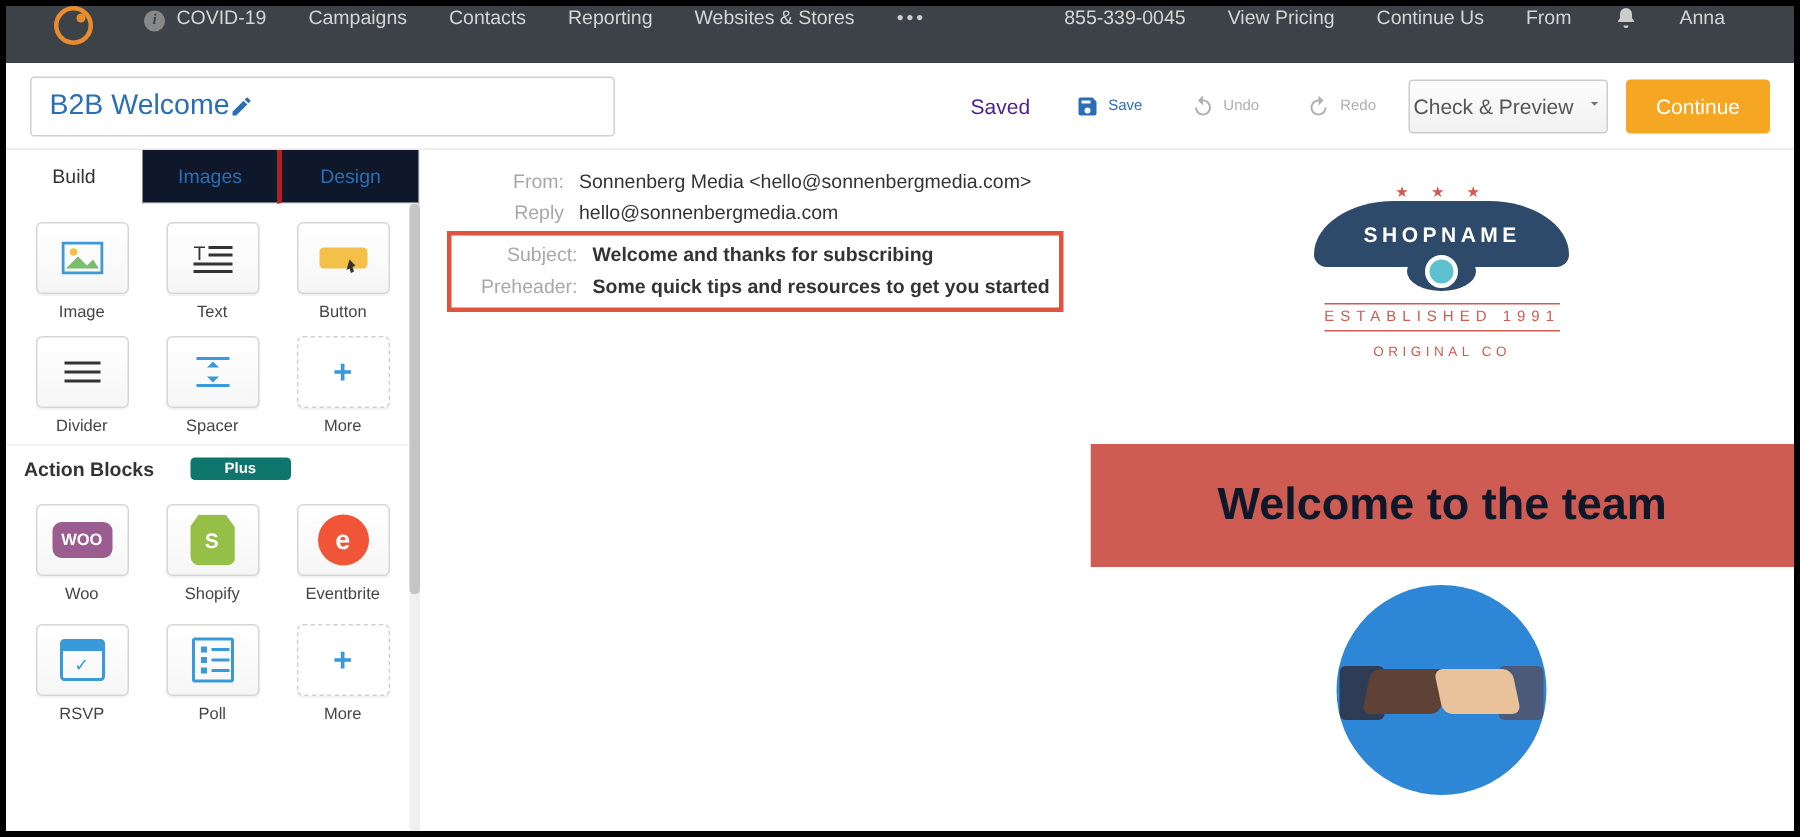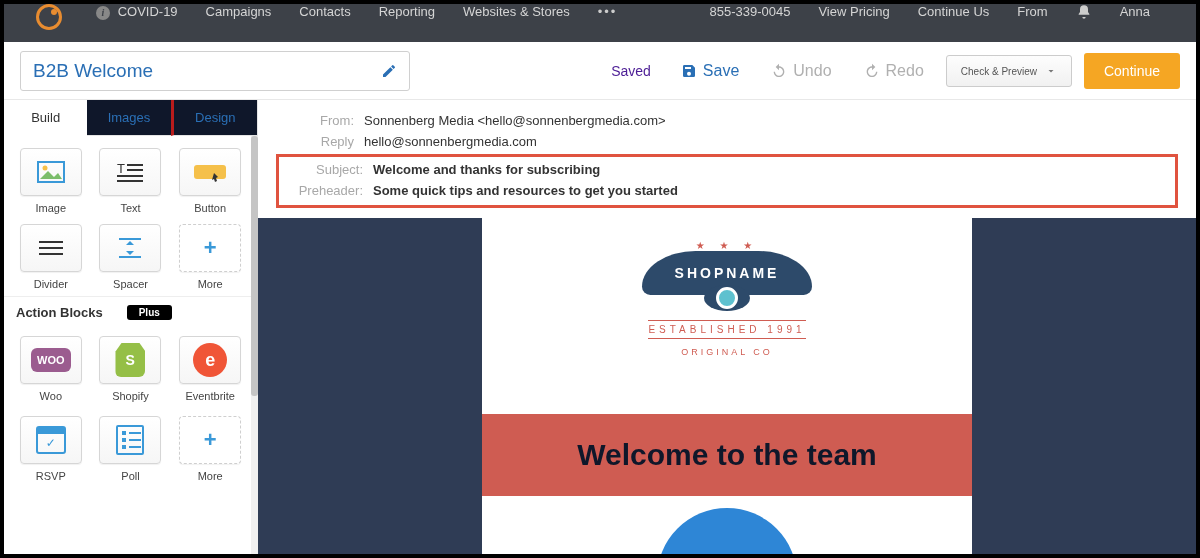--- a/index.html
+++ b/index.html
@@ -10,51 +10,51 @@
 .topnav .logo { width: 26px; height: 26px; border-radius: 50%; border: 3px solid #e88c30; position: relative; margin-right: 20px; }
 .topnav .logo::after { content: ""; position: absolute; width: 6px; height: 6px; background: #e88c30; border-radius: 50%; top: 2px; right: 2px; }
 .topnav .item { padding: 0 14px; cursor: pointer; color: #d5d5d5; }
 .topnav .info-icon { display:inline-flex; width:14px; height:14px; border-radius:50%; background:#888; color:#3d4148; font-style:italic; font-weight:bold; font-size:10px; align-items:center; justify-content:center; margin-right:4px; font-family: Georgia, serif;}
 .topnav .dots { padding: 0 14px; letter-spacing: 2px; cursor:pointer; }
 .topnav .spacer { flex: 1; }
 .topnav .bell { padding: 0 14px; cursor:pointer; }
 
 
 .toolbar { height: 58px; display: flex; align-items: center; padding: 0 16px; border-bottom: 1px solid #e8e8e8; gap: 12px; }
-.campaign-name { display: flex; align-items: center; justify-content: space-between; width: 390px; height: 40px; border: 1px solid #d0d0d0; border-radius: 3px; padding: 0 12px; }
+.campaign-name { display: flex; align-items: center; width: 390px; height: 40px; border: 1px solid #d0d0d0; border-radius: 3px; padding: 0 12px; }
 .campaign-name .title { color: #2a6fb5; font-size: 19px; }
 .campaign-name .pencil { color: #2a6fb5; cursor: pointer; }
 .toolbar .spacer { flex: 1; }
 .saved { color: #4c1d95; font-size: 14px; margin-right: 8px; }
-.tb-btn { display: inline-flex; align-items: center; gap: 6px; padding: 8px 10px; font-size: 16px; cursor: pointer; color: #2a6fb5; border-radius: 3px; }
+.tb-btn { display: inline-flex; align-items: center; gap: 6px; padding: 8px 10px; font-size: 10px; cursor: pointer; color: #2a6fb5; border-radius: 3px; }
 .tb-btn.disabled { color: #b0b0b0; cursor: default; }
 .tb-btn .ico { font-size: 14px; }
-.check-preview { border: 1px solid #ccc; background: linear-gradient(#fdfdfd,#f1f1f1); color: #555; padding: 9px 14px; border-radius: 3px; display:inline-flex; align-items:flex-end; gap:8px; cursor:pointer; font-size:10px;}
+.check-preview { border: 1px solid #ccc; background: linear-gradient(#fdfdfd,#f1f1f1); color: #555; padding: 9px 2px; border-radius: 3px; display:inline-flex; align-items:flex-start; gap:8px; cursor:pointer; font-size:14px;}
 .continue-btn { background: #f5a623; color: #fff; padding: 10px 20px; border-radius: 3px; font-size: 14px; cursor:pointer; }
 
 
 .main { display: flex; height: calc(100% - 38px - 58px); }
 
 
-.sidebar { width: 254px; border-right: 1px solid #e5e5e5; display:flex; flex-direction:column; position:relative; }
+.sidebar { width: 276px; border-right: 1px solid #e5e5e5; display:flex; flex-direction:column; position:relative; }
 .sidebar-tabs { display: flex; height: 36px; }
 .sidebar-tabs .tab { flex: 1; display:flex; align-items:center; justify-content:center; font-size:13px; cursor:pointer; }
 .sidebar-tabs .tab.inactive { background: #0f172a; color: #2a6fb5; border-bottom: 1px solid #e5e5e5; }
 .sidebar-tabs .tab.inactive + .tab.inactive { border-left: 3px solid #b91c1c; }
 .sidebar-tabs .tab.active { color: #333; background:#fff; border-bottom: 1px solid transparent; }
 
 .blocks { padding: 12px 12px 6px; display: grid; grid-template-columns: repeat(3, 1fr); gap: 10px 10px; }
 .block { display:flex; flex-direction:column; align-items:center; gap:6px; cursor:pointer; }
 .block .tile { width: 62px; height: 48px; border: 1px solid #d6d6d6; border-radius: 4px; background: linear-gradient(#fff,#f6f6f6); display:flex; align-items:center; justify-content:center; box-shadow: 0 1px 1px rgba(0,0,0,0.06); }
 .block .tile.dashed { border: 1px dashed #cfcfcf; background:#fff; }
 .block .lbl { font-size: 11px; color: #444; }
 .block .plus { color:#3a99d8; font-size:22px; font-weight:bold; }
 
 .section-header { padding: 8px 12px; font-size: 13px; font-weight: 600; color: #333; display:flex; align-items:center; gap:24px; border-top:1px solid #eee;}
-.plus-badge { background:#000000; color:#fff; font-size:10px; padding:2px 12px; border-radius:3px; font-weight:600;}
+.plus-badge { background:#0f766e; color:#fff; font-size:10px; padding:2px 23px; border-radius:3px; font-weight:600;}
 
 .actionblocks { padding: 8px 12px; display: grid; grid-template-columns: repeat(3, 1fr); gap: 14px 10px; }
 .ablock { display:flex; flex-direction:column; align-items:center; gap:6px; cursor:pointer; }
 .ablock .tile { width: 62px; height: 48px; border: 1px solid #d6d6d6; border-radius: 4px; background: linear-gradient(#fff,#f6f6f6); display:flex; align-items:center; justify-content:center; box-shadow: 0 1px 1px rgba(0,0,0,0.06); }
 .ablock .tile.dashed { border: 1px dashed #cfcfcf; background:#fff; }
 .ablock .lbl { font-size: 11px; color: #444; }
 
 .shopify-ico { width:30px;height:34px; background:#95bf47; border-radius:4px 4px 6px 6px; position:relative; clip-path: polygon(20% 0, 80% 0, 100% 25%, 100% 100%, 0 100%, 0 25%); }
 .shopify-ico::after{content:"S"; position:absolute; color:#fff; font-weight:bold; left:10px; top:9px; font-size:14px;}
 .woo-ico { width:40px; height:24px; background:#9b5c8f; border-radius:6px; color:#fff; font-weight:bold; font-size:11px; display:flex; align-items:center; justify-content:center;}
@@ -63,21 +63,21 @@
 .cal-ico::before{content:""; position:absolute; width:100%; height:6px; background:#3a99d8; top:0; left:0;}
 .cal-ico::after{content:"✓"; position:absolute; color:#3a99d8; font-size:12px; left:8px; top:8px;}
 .poll-ico { width:28px; height:30px; border:2px solid #3a99d8; border-radius:2px; position:relative; padding:3px;}
 .poll-ico::before{content:""; position:absolute; width:4px; height:4px; background:#3a99d8; top:4px; left:4px; box-shadow: 0 7px 0 #3a99d8, 0 14px 0 #3a99d8;}
 .poll-ico::after{content:""; position:absolute; width:12px; height:2px; background:#3a99d8; top:5px; left:11px; box-shadow: 0 7px 0 #3a99d8, 0 14px 0 #3a99d8;}
 
 .scrolltrack { position:absolute; right:-1px; top:36px; bottom:0; width:7px; background:#f0f0f0; }
 .scrollthumb { position:absolute; top:0; width:7px; height:260px; background:#c5c5c5; border-radius:3px; }
 
 
-.canvas { flex:1; display:flex; flex-direction:column; }
+.canvas { flex:1; display:flex; }
 .meta { padding: 10px 18px 10px; font-size: 13px; }
 .meta-row { display:flex; padding: 3px 0; }
 .meta-row .k { width: 88px; text-align: right; color: #a8a8a8; padding-right: 10px; }
 .meta-row .v { color: #333; }
 .meta-row.bold .v { font-weight: 600; }
 .highlight-box { border: 3px solid #e0533f; padding: 2px 6px 4px; margin-top:2px; }
 
 .stage { flex:1; background: #2f3c55; overflow:hidden; display:flex; justify-content:center; }
 .email { width: 490px; background:#fff; margin-top:0; }
 .email-header { height: 160px; display:flex; flex-direction:column; align-items:center; justify-content:center; gap:4px; }

